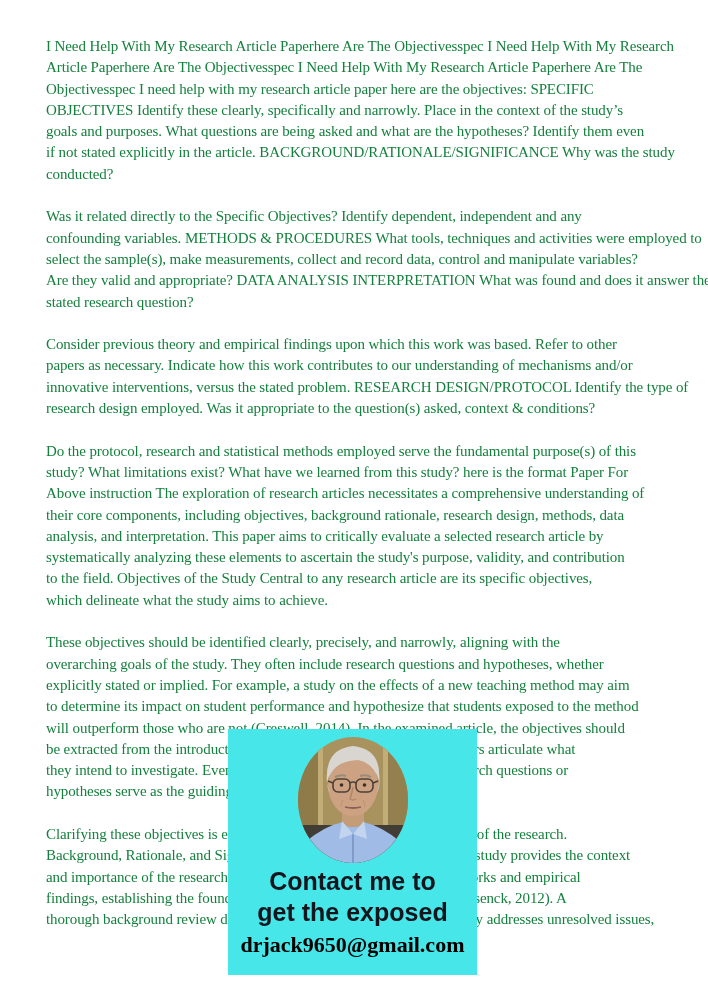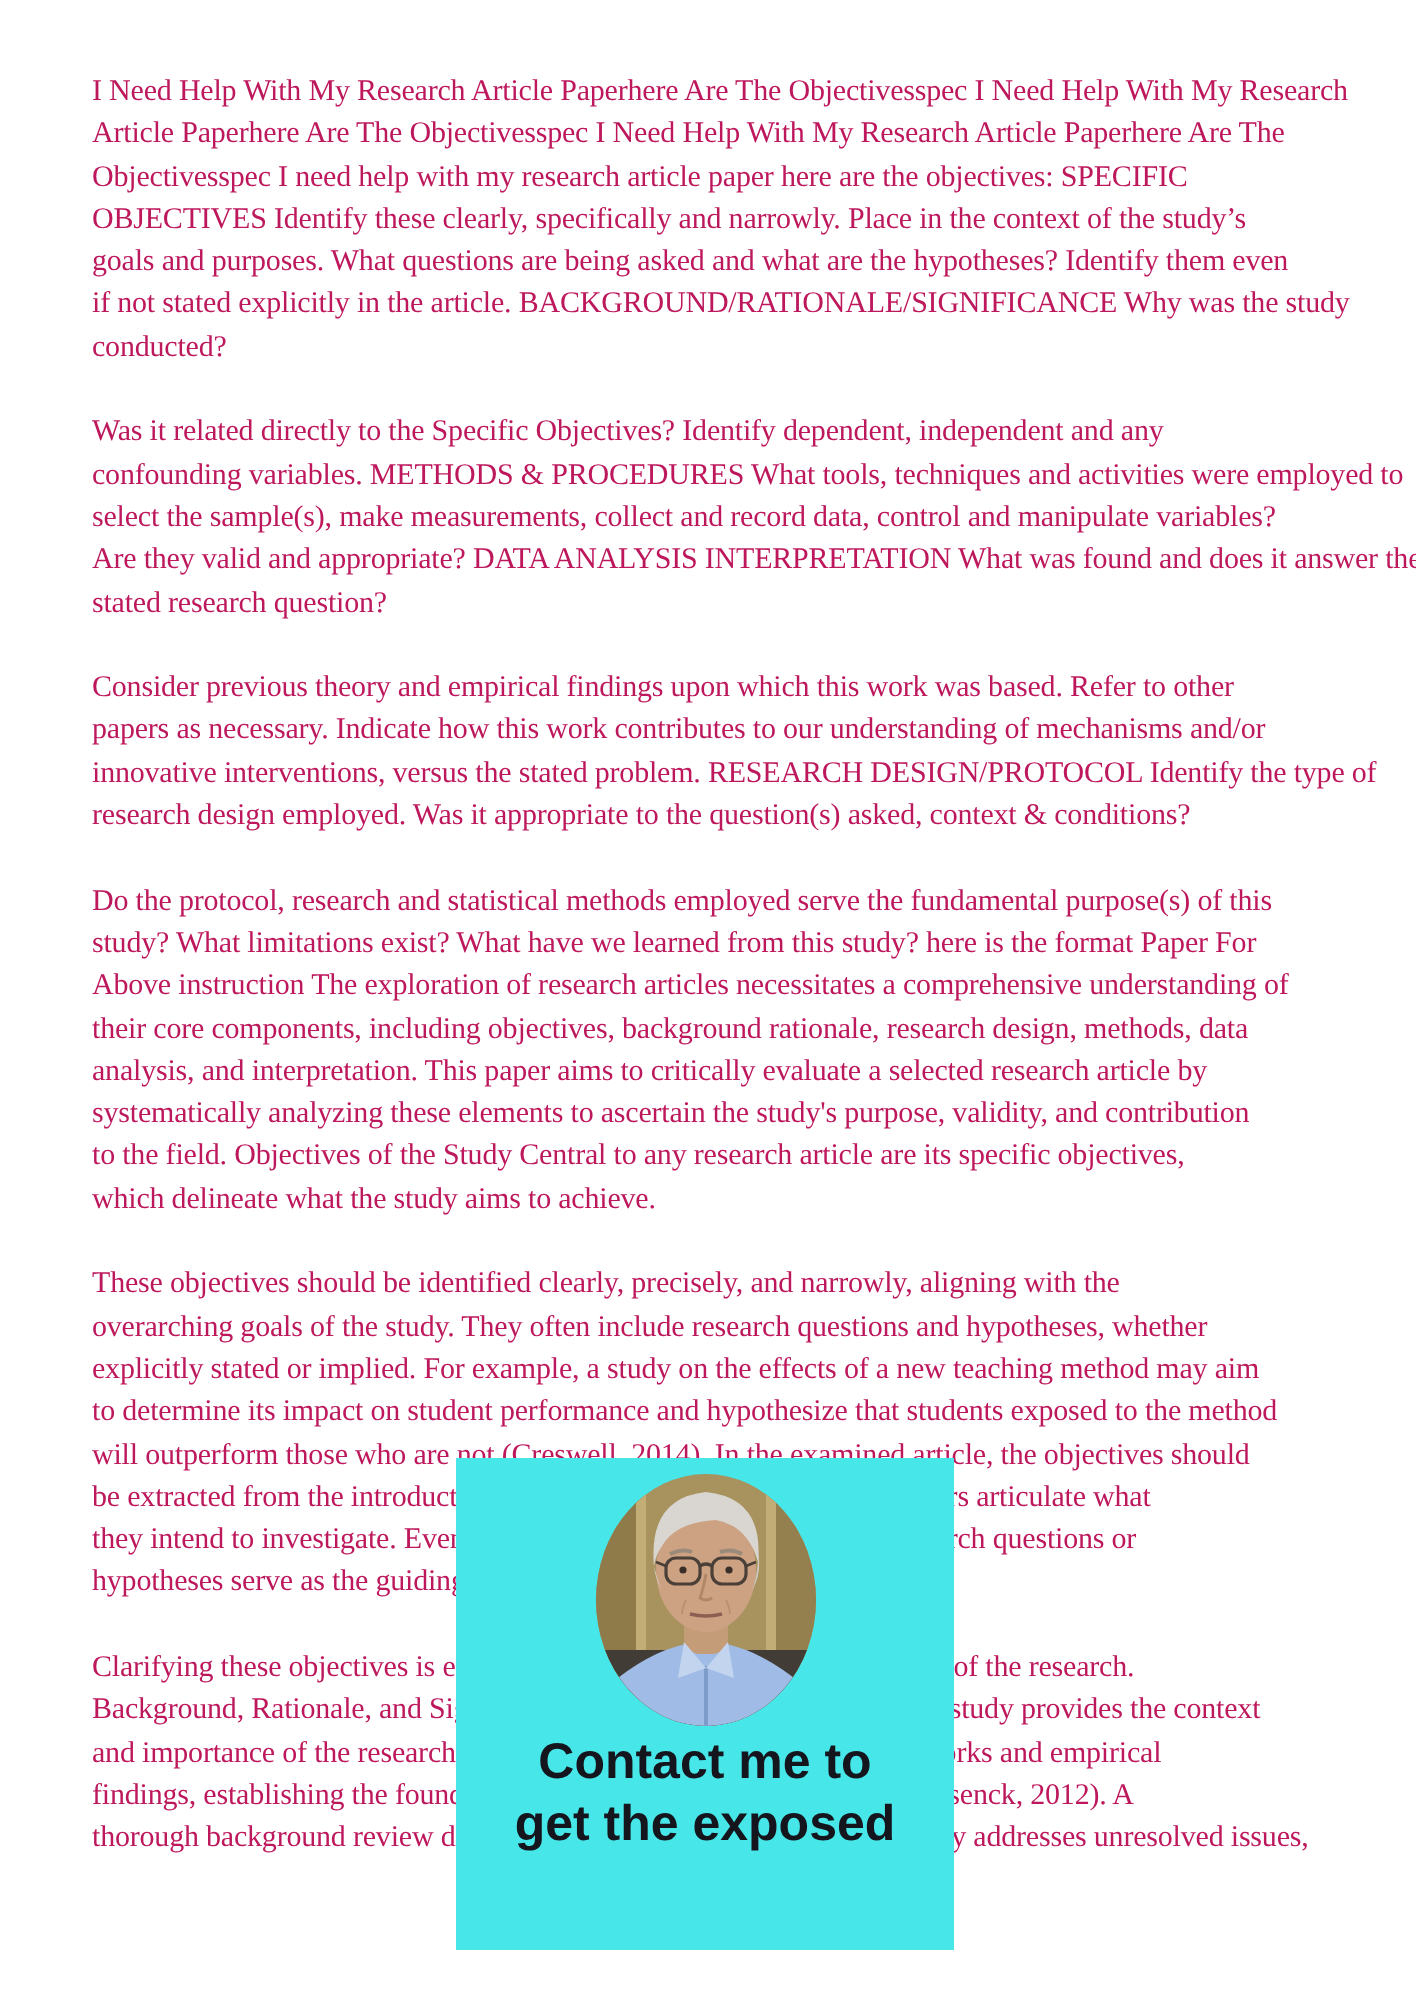--- a/index.html
+++ b/index.html
@@ -17,21 +17,21 @@
   .page {
     position: absolute;
     left: 46px;
     top: 36px;
     width: 656px;
   }
   .para {
     margin: 0 0 21.3px 0;
     font-size: 15px;
     line-height: 21.3px;
-    color: #be185d;
+    color: #15803d;
     white-space: pre;
     letter-spacing: -0.1px;
   }
   .overlay {
     position: absolute;
     left: 228px;
     top: 729px;
     width: 249px;
     height: 246px;
     background: #47e6e8;
@@ -152,13 +152,14 @@
       <path d="M55,50 Q53.5,58 52,62 Q55,64 58,62" stroke="#b08664" stroke-width="1.4" fill="none"></path>
 
       <path d="M47,70 Q55,72 63,70" stroke="#8d5f52" stroke-width="1.8" fill="none"></path>
       <path d="M45,63 Q43,67 43,70 M65,63 Q67,67 67,70" stroke="#bb9070" stroke-width="1" fill="none"></path>
     </svg>
   </div>
   <div class="contact-text" style="color: rgb(21, 21, 29);">
     <div>Contact me to</div>
     <div>get the exposed</div>
   </div>
+  <div class="email">drjack9650@gmail.com</div>
 </div>
 
 </body></html>

